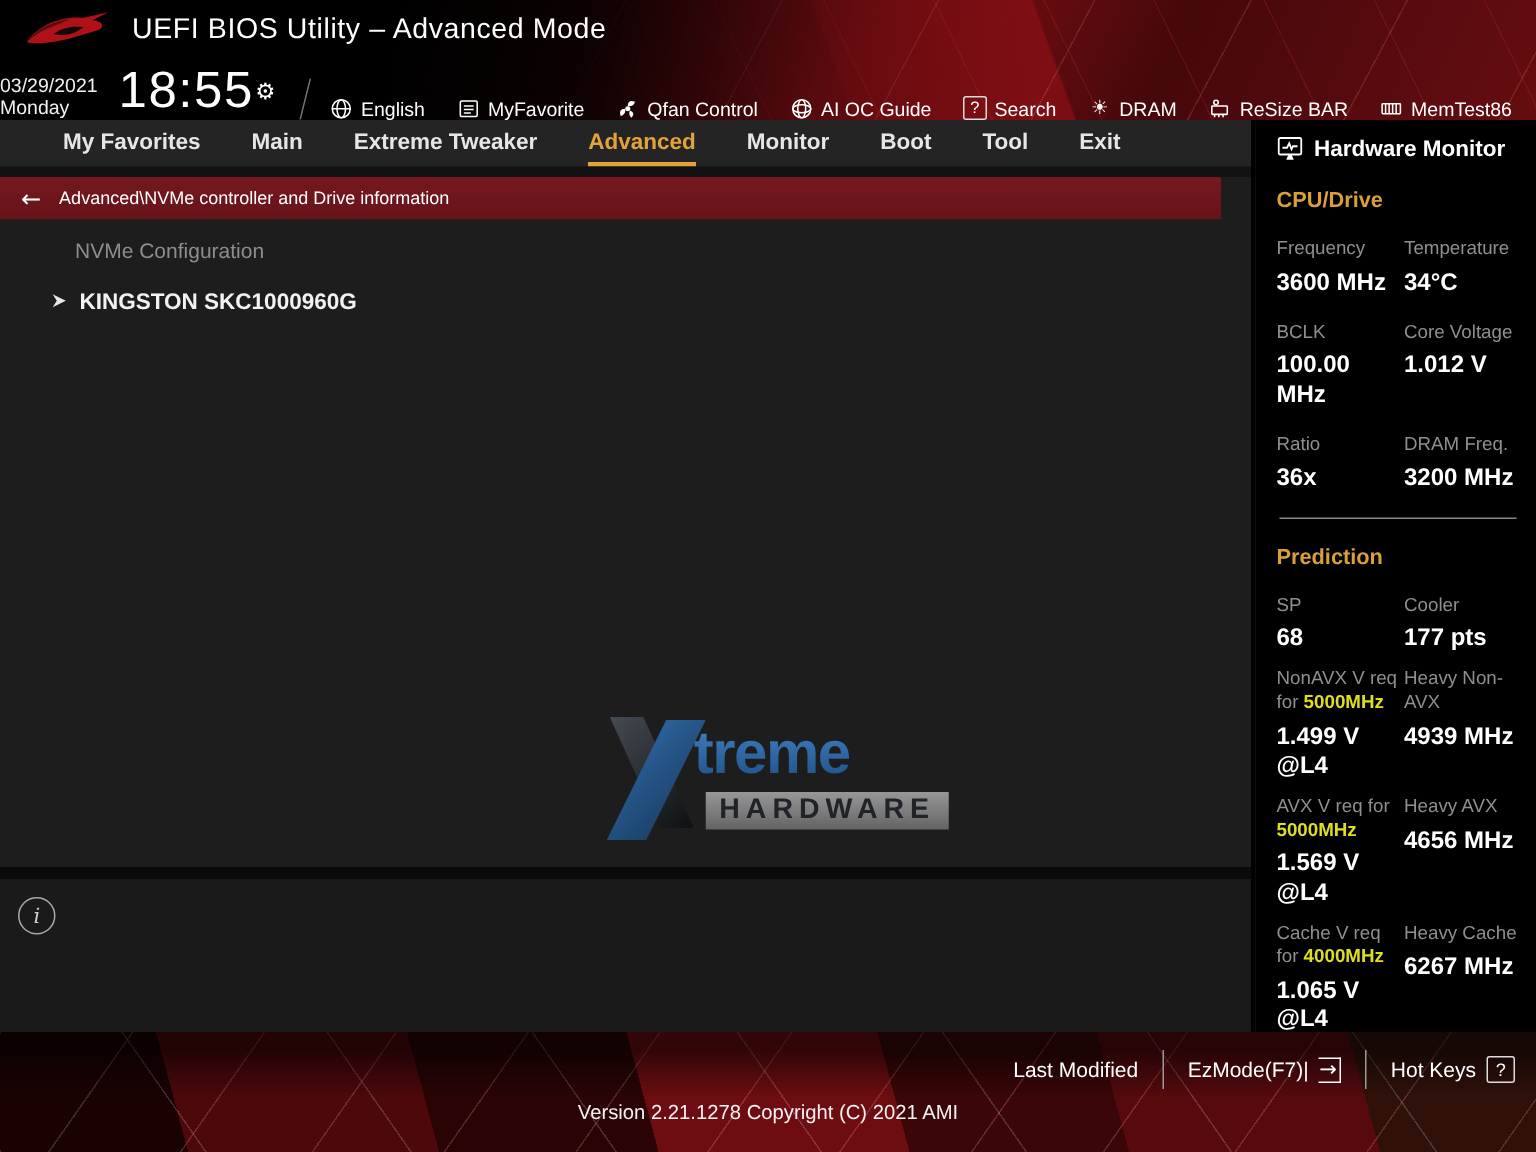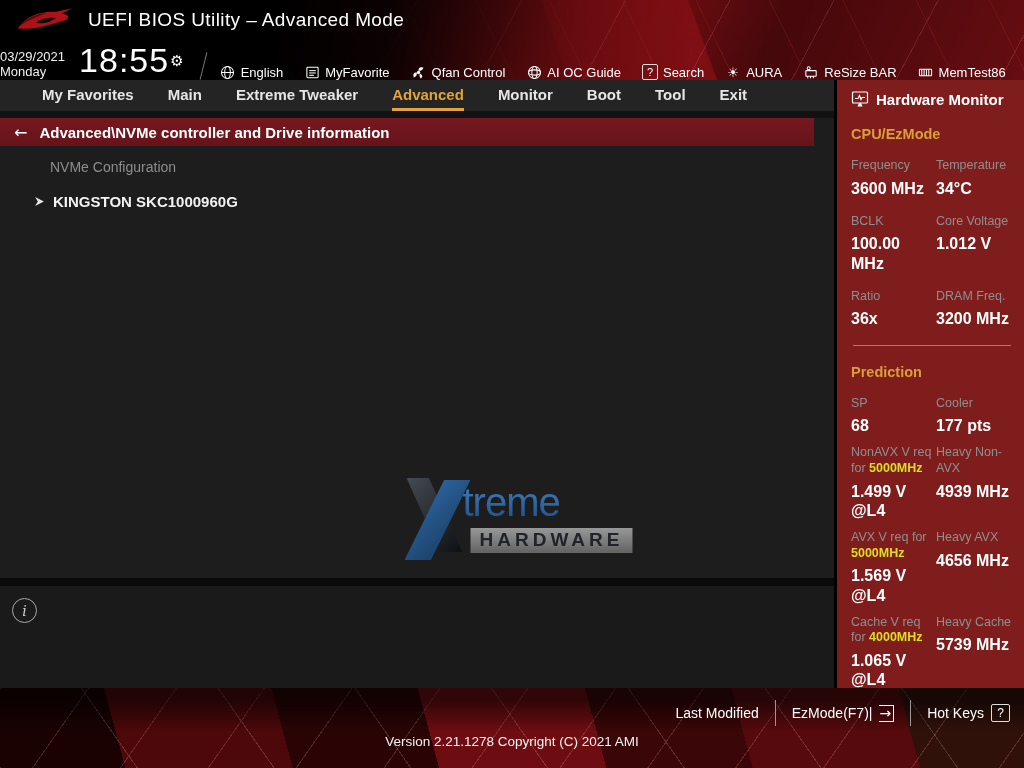--- a/index.html
+++ b/index.html
@@ -35,44 +35,44 @@
   
   .main-wrap{ display:flex; height:608px; }
   .content{ position:relative; width:837px; background:#1d1d1d; border-right:3px solid #000; display:flex; flex-direction:column; }
   .tab-bar{ display:flex; align-items:stretch; gap:34px; height:31px; background:#242424; padding-left:42px; }
   .tab{ display:flex; align-items:center; font-size:15px; font-weight:700; color:#e6e6e6; cursor:pointer; border-bottom:3px solid transparent; padding-top:1px; }
   .tab.active{ color:#e2a43a; border-bottom-color:#e2a43a; }
   .tab-gap{ height:7px; background:#121212; }
   .breadcrumb-bar{ display:flex; align-items:center; height:28px; margin-right:20px;
     background:linear-gradient(180deg,#76181f,#66131a); padding-left:14px; gap:12px; }
   .back-arrow{ font-family:"DejaVu Sans",sans-serif; font-size:16px; color:#fff; cursor:pointer; }
-  .breadcrumb-text{ font-size:15px; font-weight:700; color:#fff; }
+  .breadcrumb-text{ font-size:12px; font-weight:400; color:#fff; }
   .section-label{ margin:13px 0 0 50px; font-size:14px; color:#8d8d8d; }
   .drive-item{ display:flex; align-items:center; gap:8px; margin:18px 0 0 34px; font-size:15px; font-weight:700; color:#f2f2f2; cursor:pointer; }
   .drive-arrow svg{ width:11px; height:11px; }
   .content-spacer{ flex:1; position:relative; }
 
   
   .watermark{ position:absolute; left:512px; top:268px; transform:translateX(-50%); width:215px; height:84px; opacity:.96; }
   .wm-stroke-dark{ position:absolute; left:2px; top:0; width:56px; height:74px;
     background:linear-gradient(135deg,#474d55,#0e1013); clip-path:polygon(0 0,40% 0,100% 100%,60% 100%); }
   .wm-stroke-blue{ position:absolute; left:0; top:2px; width:66px; height:80px;
     background:linear-gradient(135deg,#3576ba,#143353); clip-path:polygon(60% 0,100% 0,40% 100%,0 100%); }
-  .wm-treme{ position:absolute; left:58px; top:2px; font-size:40px; font-weight:400; letter-spacing:-1px;
+  .wm-treme{ position:absolute; left:58px; top:2px; font-size:40px; font-weight:700; letter-spacing:-1px;
     color:#2e6cae; background:linear-gradient(180deg,#4488cc,#1c4f87); -webkit-background-clip:text; background-clip:text; -webkit-text-fill-color:transparent; }
   .wm-hardware{ position:absolute; left:66px; top:50px; padding:1px 9px 2px; font-size:19px; font-weight:700; letter-spacing:4px;
     color:#22262c; background:linear-gradient(180deg,#ababab,#6f6f6f); opacity:.9; }
 
   .content-divider{ height:8px; background:#0a0a0a; }
   .info-panel{ height:102px; background:#1a1a1a; position:relative; }
   .info-circle{ position:absolute; left:12px; top:12px; width:25px; height:25px; border:1px solid #a8a8a8; border-radius:50%;
     display:flex; align-items:center; justify-content:center; font-family:"DejaVu Serif",serif; font-style:italic; font-size:14px; color:#cfcfcf; }
 
   
-  .sidebar{ flex:1; background:#7f1d1d; padding:8px 0 0 14px; overflow:hidden; }
+  .sidebar{ flex:1; background:#000000; padding:8px 0 0 14px; overflow:hidden; }
   .hm-header{ display:flex; align-items:center; gap:7px; font-size:15px; font-weight:700; color:#fff; margin-top:2px; }
   .hm-header svg{ width:18px; height:18px; }
   .side-heading{ font-size:14.5px; font-weight:700; color:#db9f39; margin-top:18px; }
   .pair-grid{ display:grid; grid-template-columns:85px 1fr; margin-top:16px; }
   .pair-grid.tight{ margin-top:10px; }
   .cell-label{ font-size:12.5px; color:#8f8f8f; line-height:1.25; }
   .cell-value{ font-size:16px; font-weight:700; color:#fff; margin-top:5px; line-height:1.2; }
   .hl-mhz{ color:#dede20; font-weight:700; }
   .side-rule{ border:none; border-top:1px solid #8a8a8a; width:158px; margin:16px 0 0 2px; }
 
@@ -157,21 +157,21 @@
             </svg>
             </span>
           <span>AI OC Guide</span>
         </div>
         <div class="top-menu-item">
           <span class="boxed-q">?</span>
           <span>Search</span>
         </div>
         <div class="top-menu-item">
           <span class="tm-icon uni-icon">☀</span>
-          <span>AURA</span>
+          <span>DRAM</span>
         </div>
         <div class="top-menu-item">
           <span class="tm-icon">
             <svg viewBox="0 0 16 16" fill="none" stroke="#fff" stroke-width="1.1">
               <rect x="2" y="6" width="11" height="6" rx="0.5"></rect>
               <line x1="4" y1="12" x2="4" y2="14"></line>
                 <line x1="7" y1="12" x2="7" y2="14"></line>
                 <line x1="10" y1="12" x2="10" y2="14"></line>
               <circle cx="5" cy="3.5" r="1.6"></circle>
             </svg>
@@ -242,21 +242,21 @@
     <div class="sidebar">
       <div class="hm-header">
         <svg viewBox="0 0 18 18" fill="none" stroke="#fff" stroke-width="1.2">
           <rect x="1.5" y="2" width="15" height="11" rx="1"></rect>
           <polyline points="4,8.5 7,8.5 8.5,5.5 10,9.5 11,7.5 14,7.5"></polyline>
           <polygon points="6.5,16.5 11.5,16.5 10,13 8,13" fill="#fff" stroke="none"></polygon>
         </svg>
         <span>Hardware Monitor</span>
       </div>
 
-      <div class="side-heading">CPU/EzMode</div>
+      <div class="side-heading">CPU/Drive</div>
 
       <div class="pair-grid">
         <div>
             <div class="cell-label">Frequency</div>
              <div class="cell-value">3600 MHz</div>
           </div>
         <div>
             <div class="cell-label">Temperature</div>
              <div class="cell-value">34°C</div>
           </div>
@@ -319,21 +319,21 @@
           </div>
       </div>
 
       <div class="pair-grid tight">
         <div>
             <div class="cell-label"><span>Cache V req for </span><span class="hl-mhz">4000MHz</span></div>
              <div class="cell-value">1.065 V @L4</div>
           </div>
         <div>
             <div class="cell-label">Heavy Cache</div>
-             <div class="cell-value">5739 MHz</div>
+             <div class="cell-value">6267 MHz</div>
           </div>
       </div>
     </div>
   </div>
 
   <div class="bottom-band">
     <div class="fn-row">
       <div class="fn-item">Last Modified</div>
       <div class="fn-sep"></div>
       <div class="fn-item">

